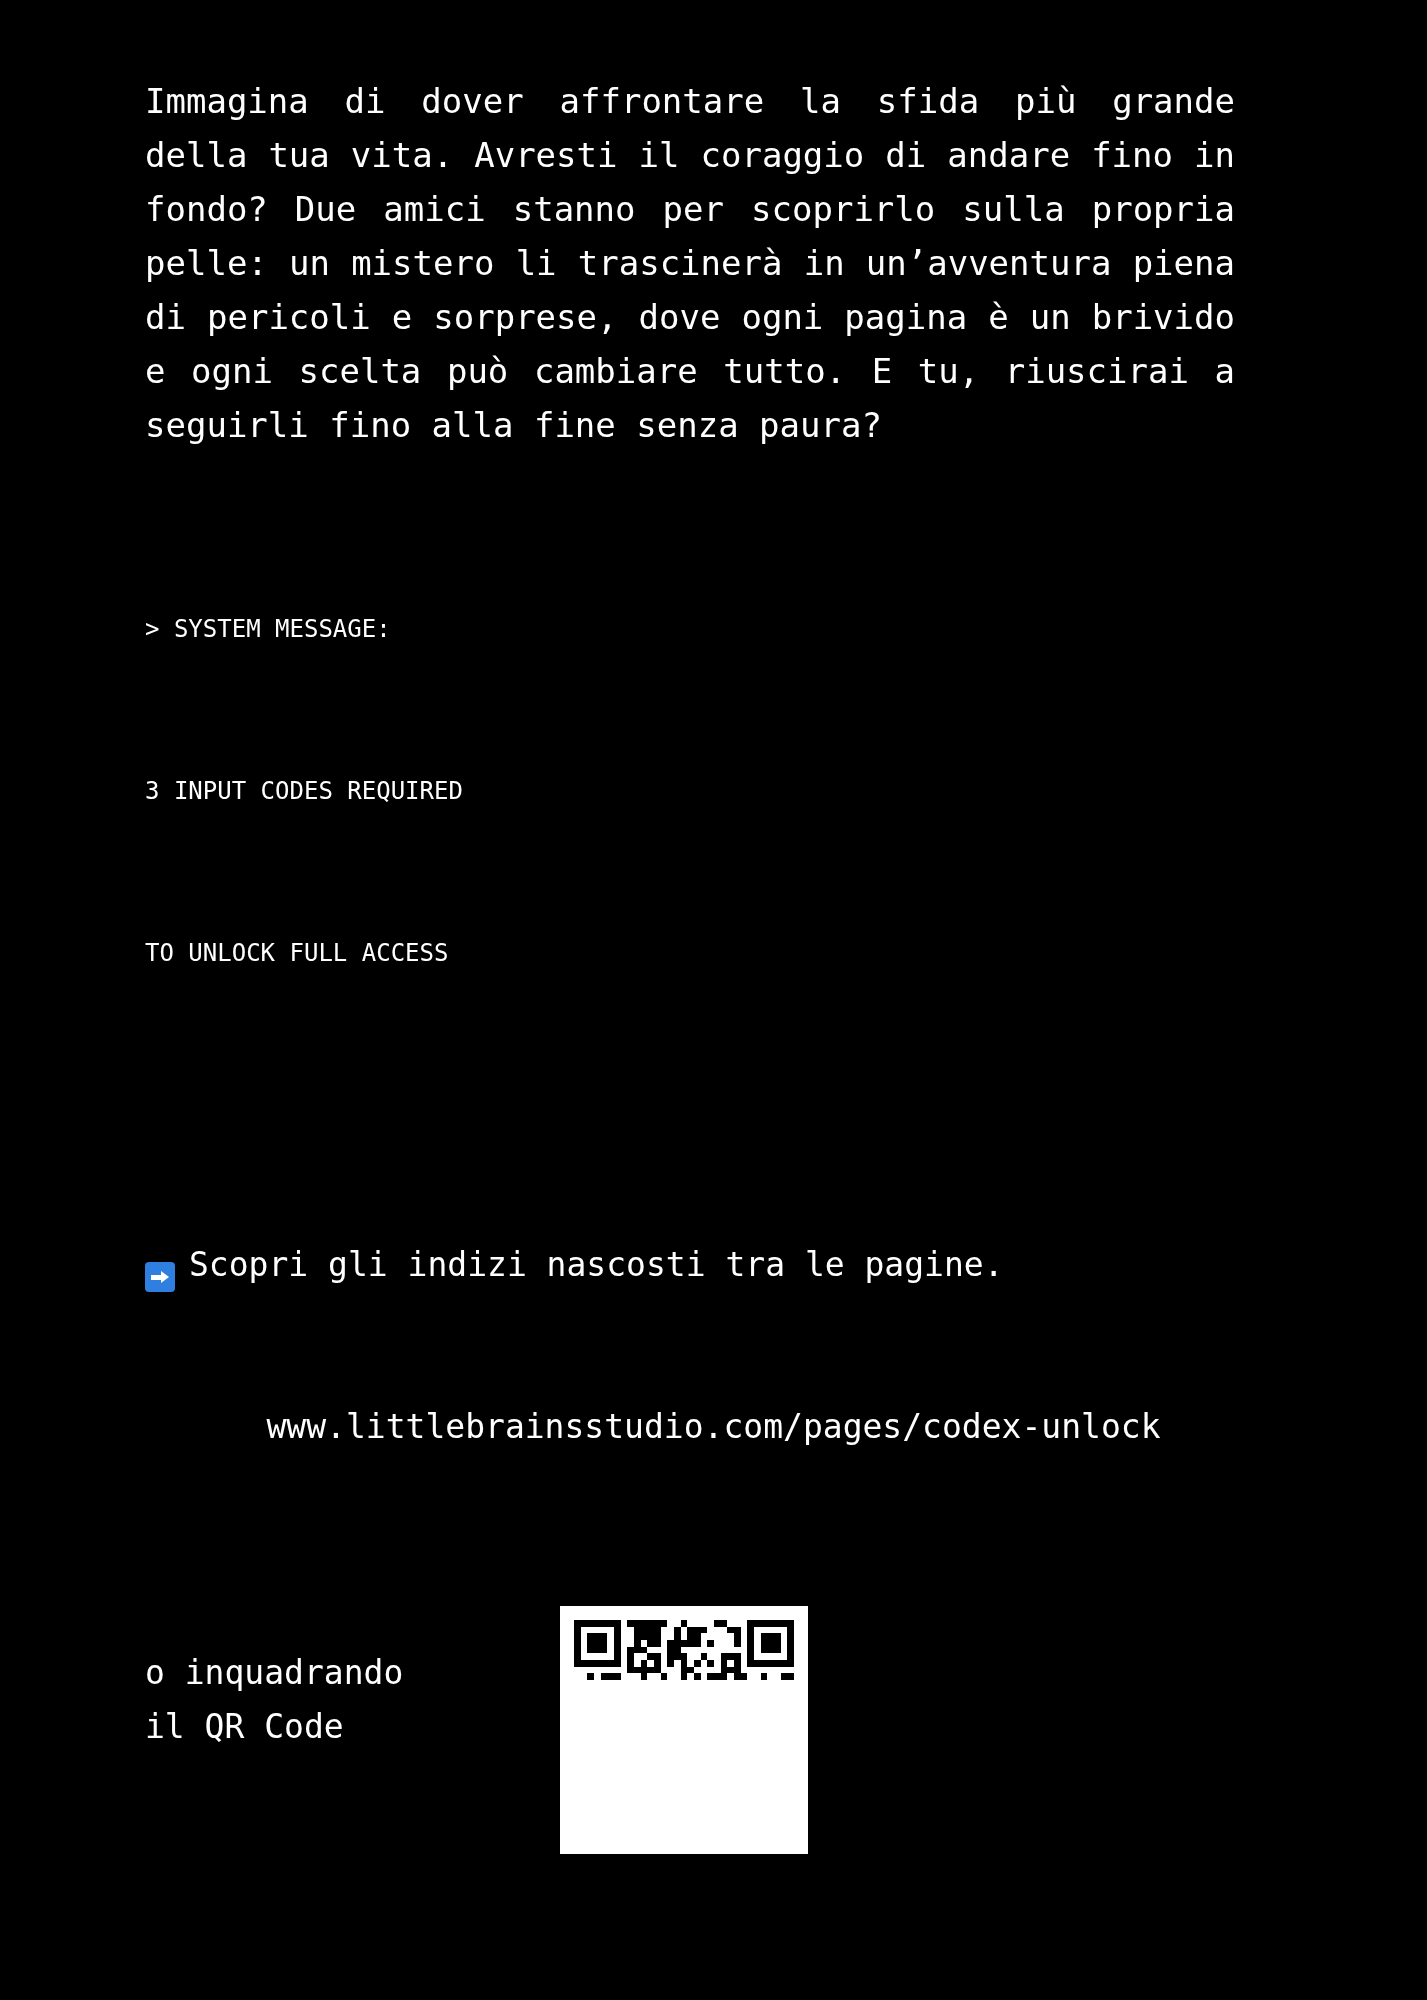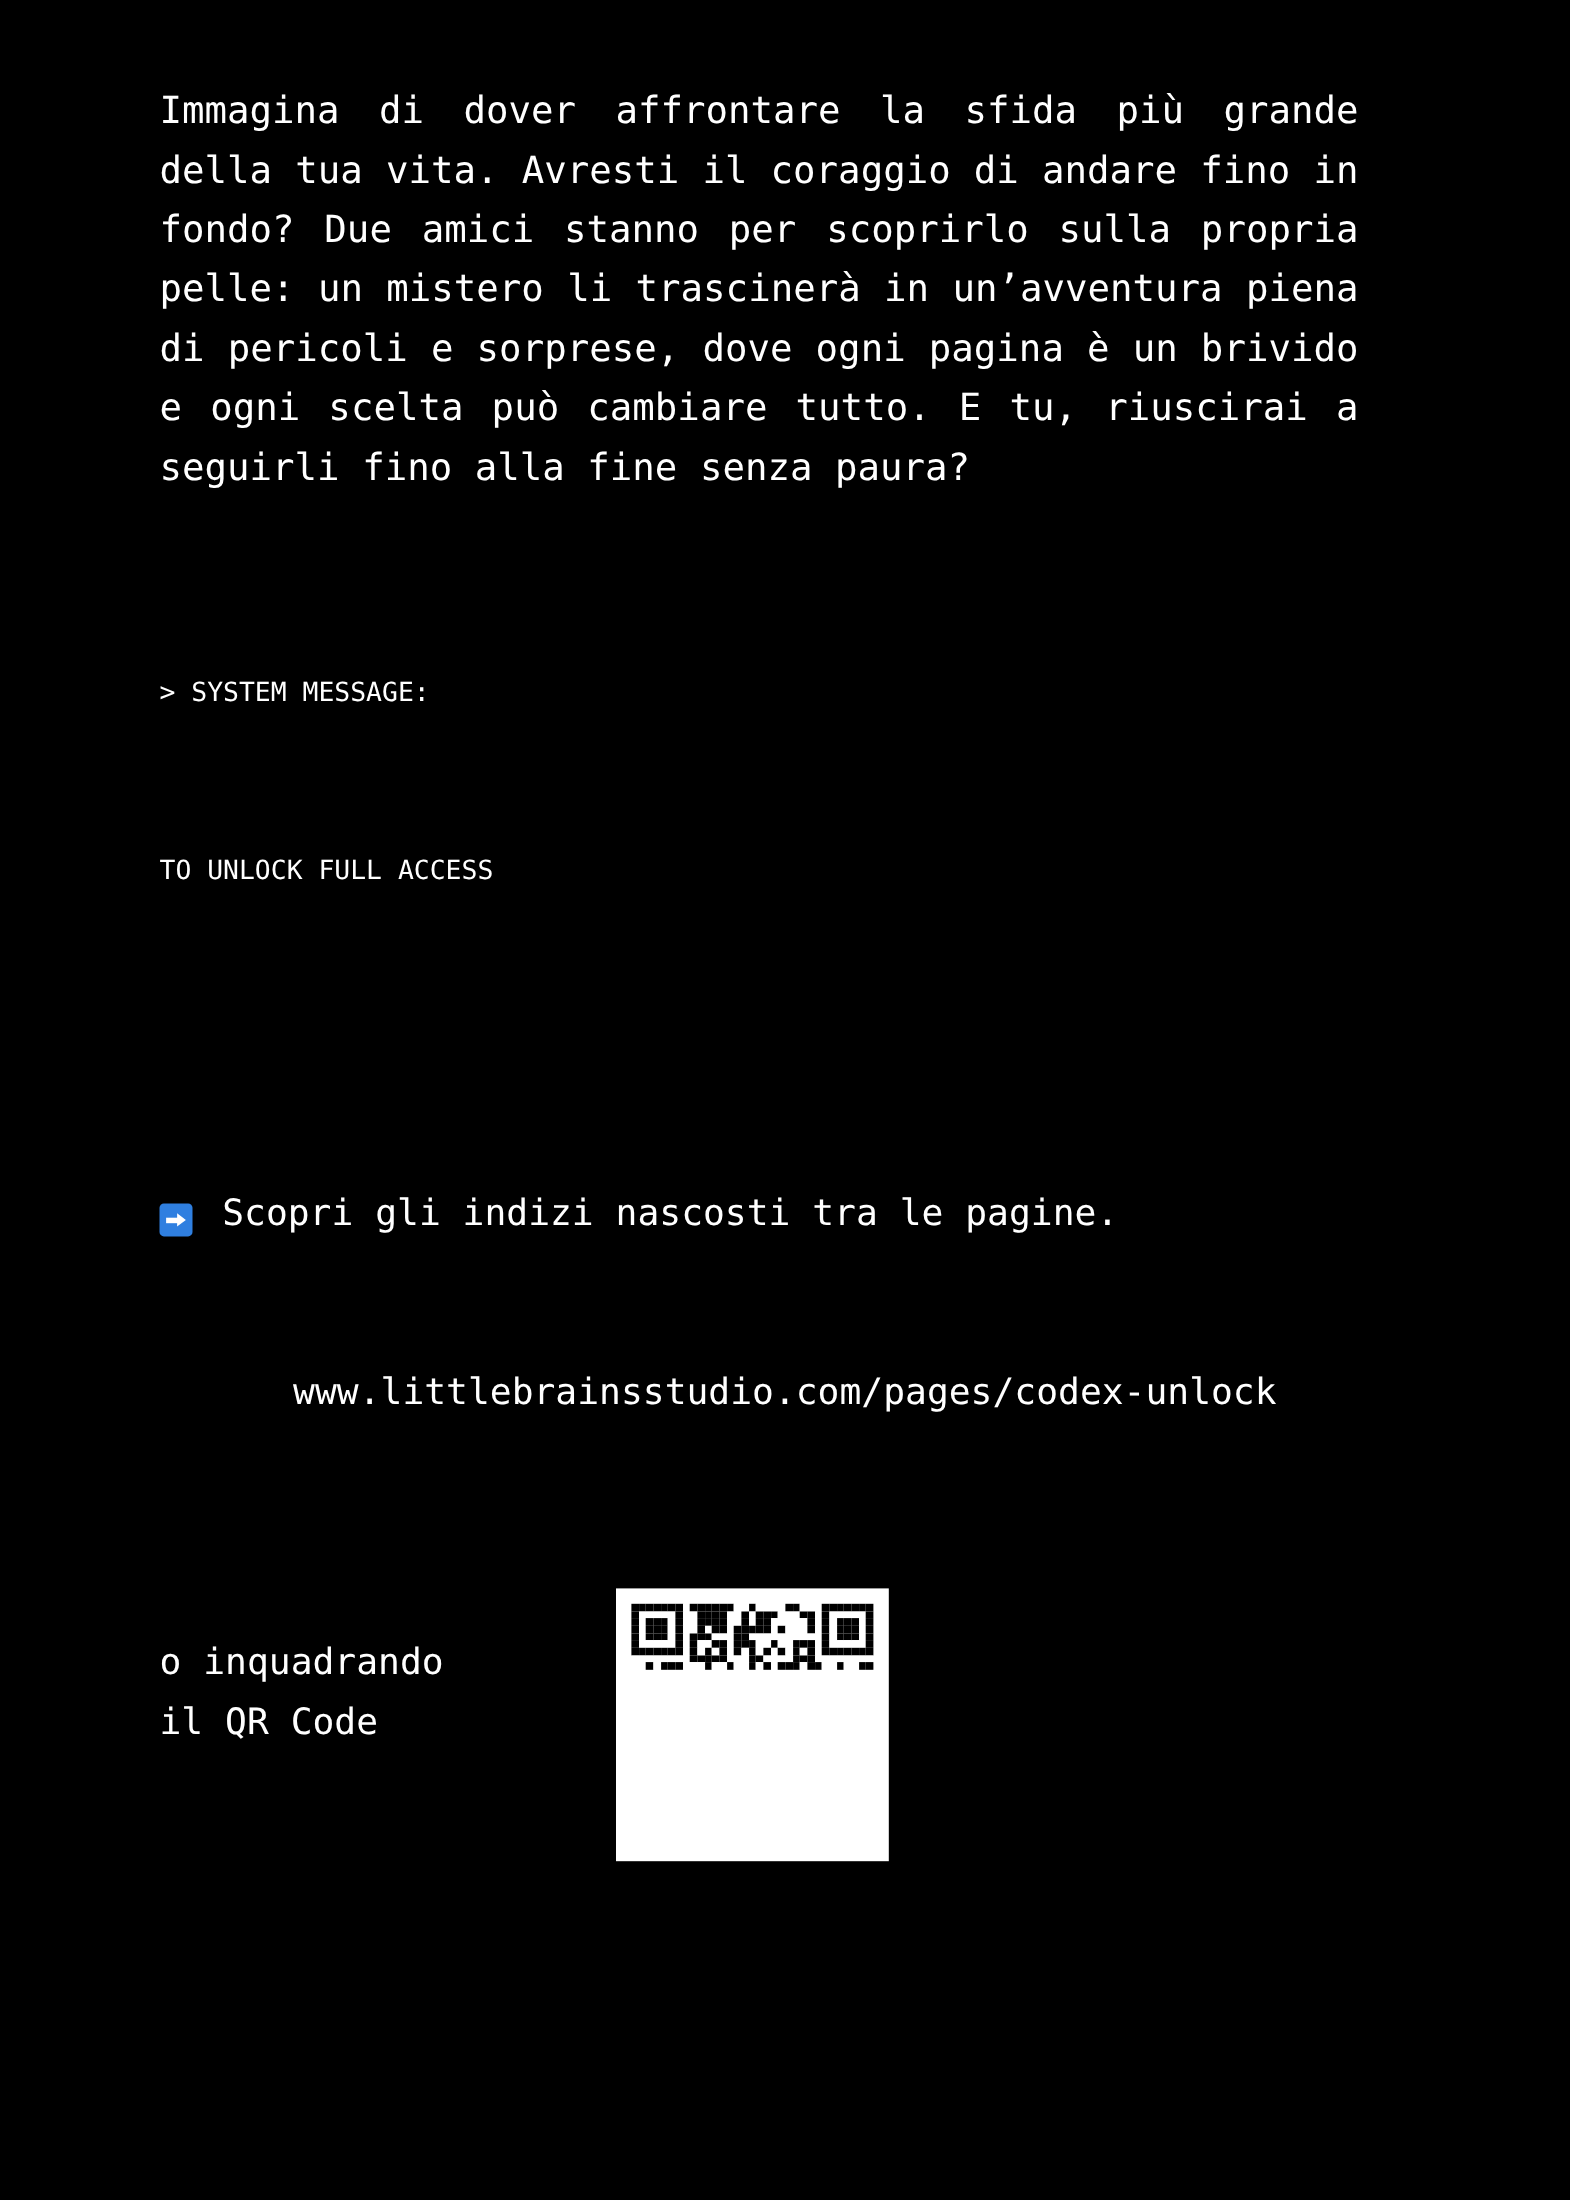--- a/index.html
+++ b/index.html
@@ -48,22 +48,22 @@
   }
 
   .bullets {
     font-size: 33px;
     line-height: 54px;
     margin: 0;
     white-space: pre-wrap;
   }
   .bullet-row {
     display: flex;
-    align-items: center;
-    gap: 27px;
+    align-items: flex-end;
+    gap: 14px;
   }
   .arrow-icon {
     display: inline-block;
     width: 30px;
     height: 30px;
     background: #2f7fe0;
     border-radius: 4px;
     position: relative;
     flex: 0 0 auto;
     margin-top: 12px;
@@ -132,20 +132,21 @@
 <body>
 
 <div class="page">
 
   <p class="intro">Immagina di dover affrontare la sfida più grande della tua vita. Avresti il coraggio di andare fino in fondo? Due amici stanno per scoprirlo sulla propria pelle: un mistero li trascinerà in un’avventura piena di pericoli e sorprese, dove ogni pagina è un brivido e ogni scelta può cambiare tutto. E tu, riuscirai a seguirli fino alla fine senza paura?</p>
 
   <div class="blank-sm"></div>
 
   <div class="system-block">
     <div>&gt; SYSTEM MESSAGE:</div>
+    <div>3 INPUT CODES REQUIRED</div>
     <div>TO UNLOCK FULL ACCESS</div>
   </div>
 
   <div class="blank-sm"></div>
 
   <div class="bullets">
     <div class="bullet-row">
       <span class="arrow-icon"></span>
       <span class="bullet-text">Scopri gli indizi nascosti tra le pagine.</span>
     </div>

